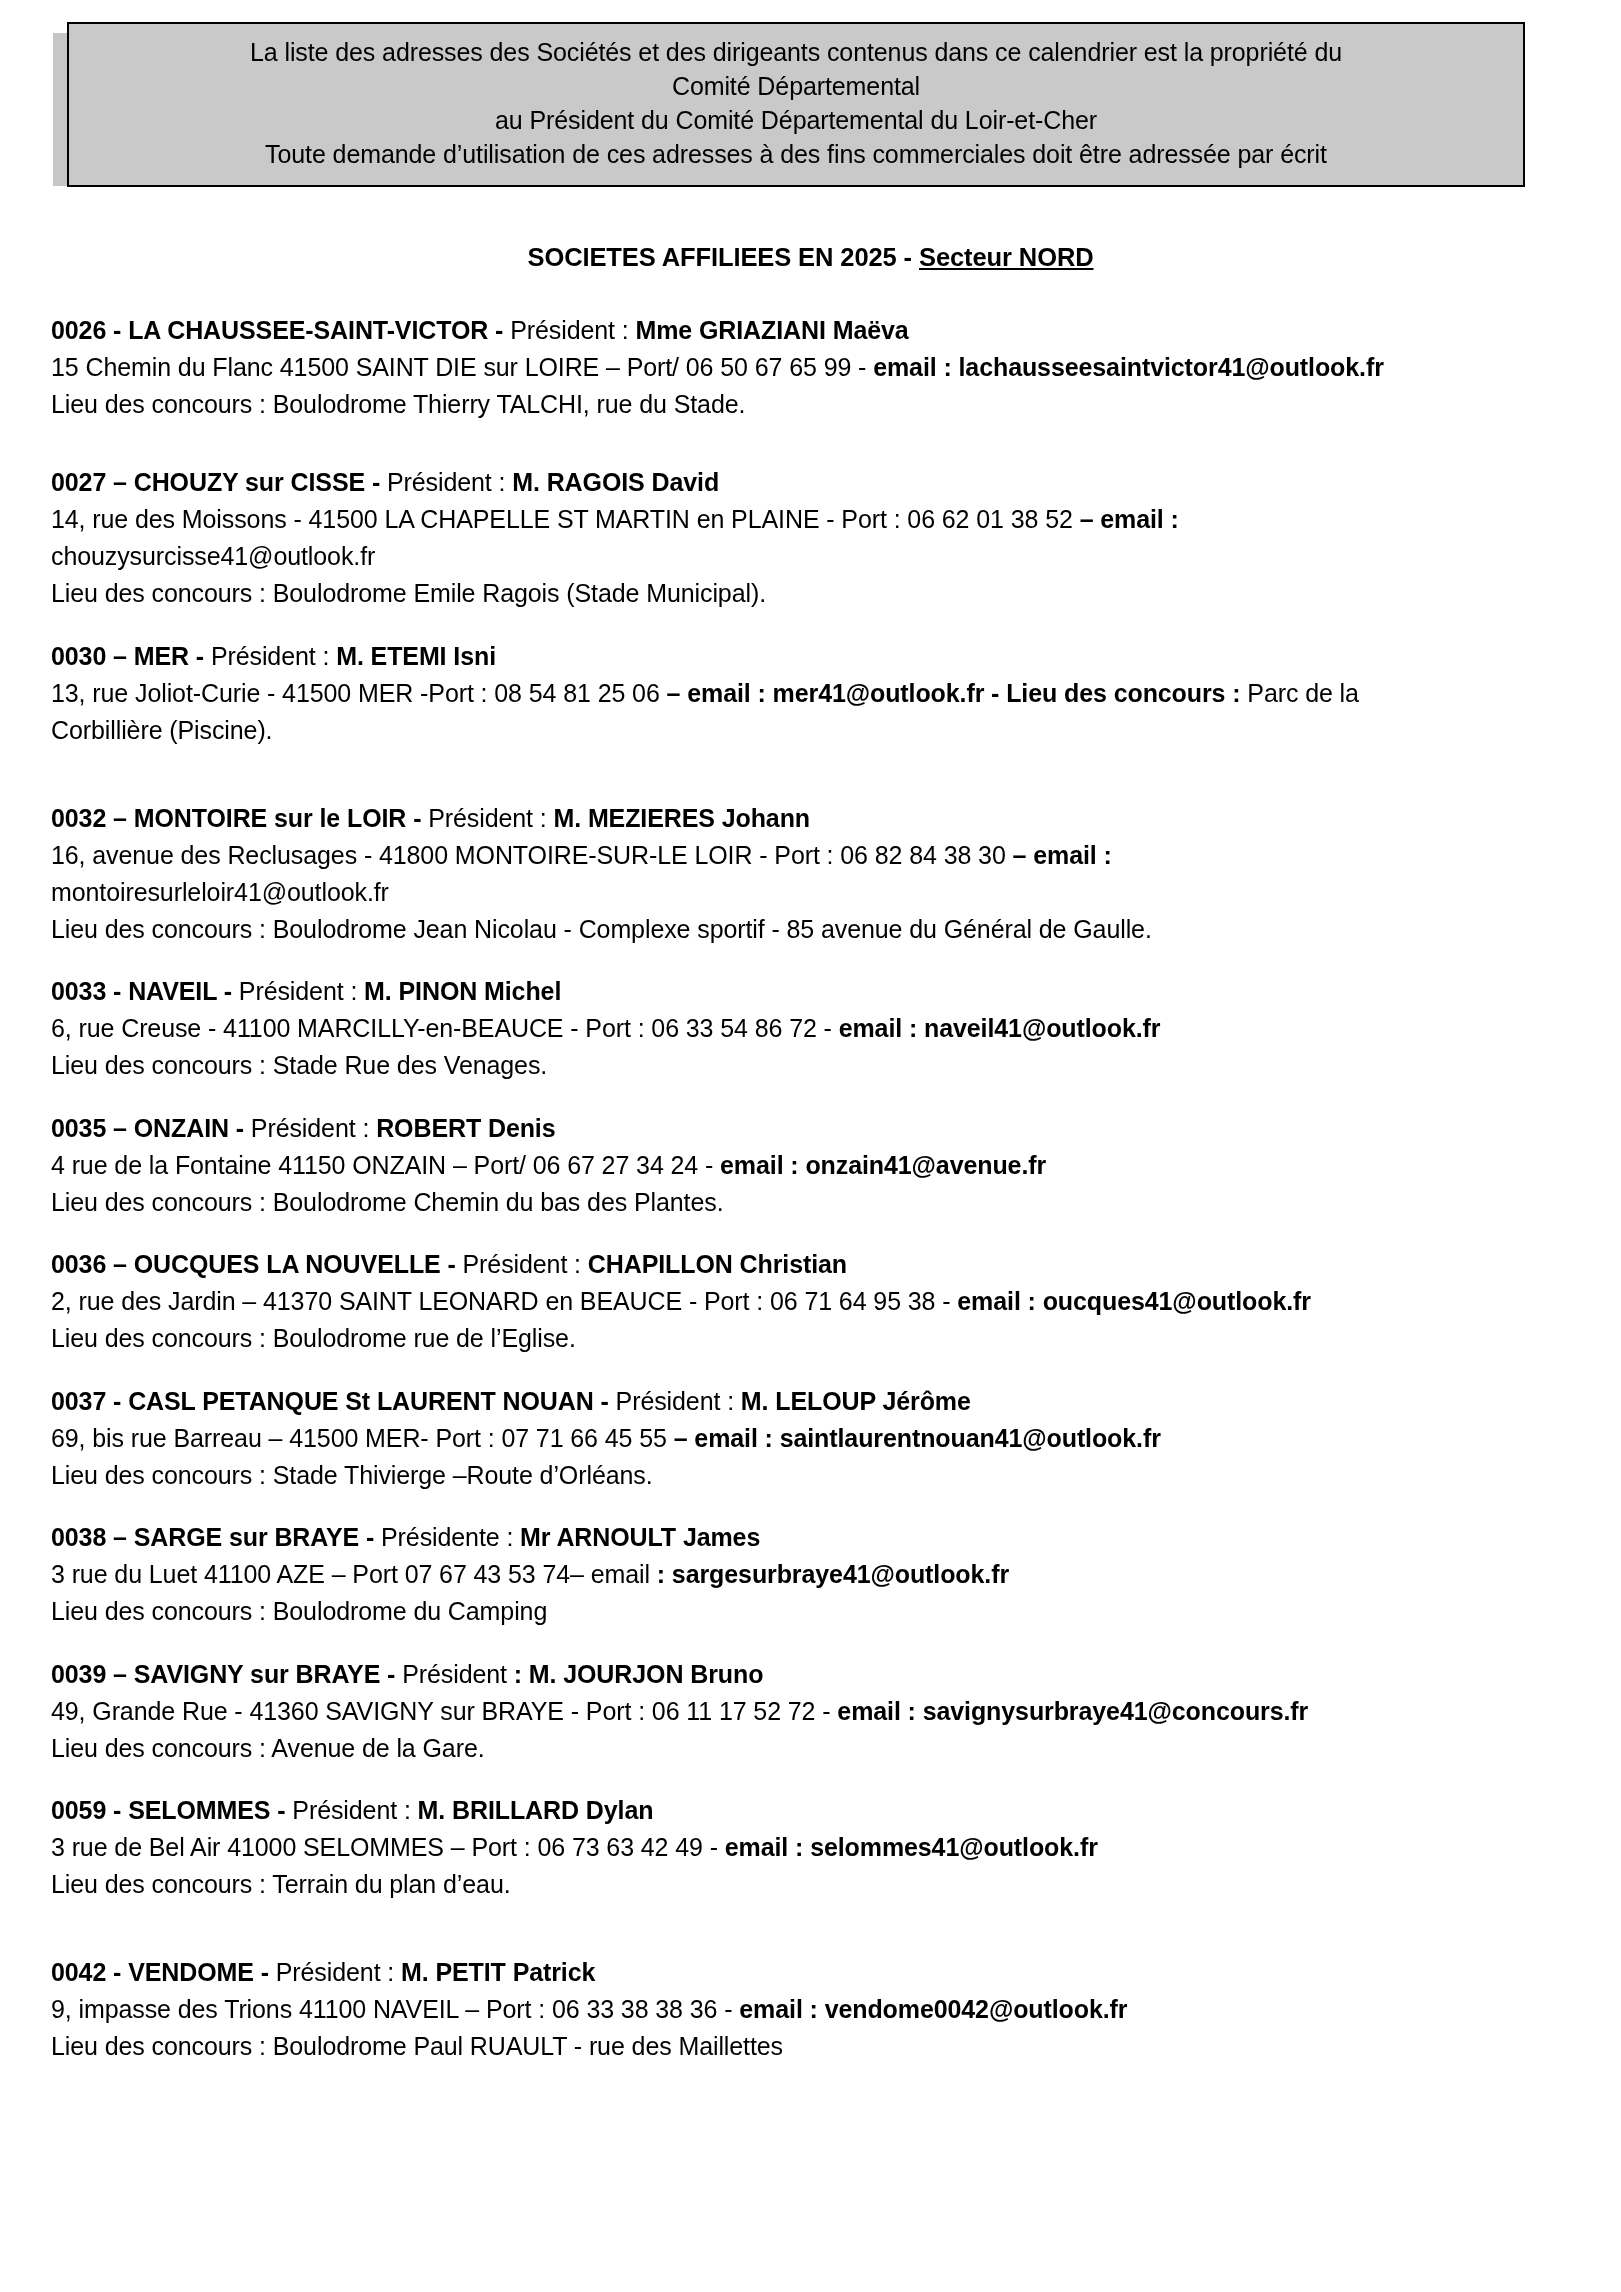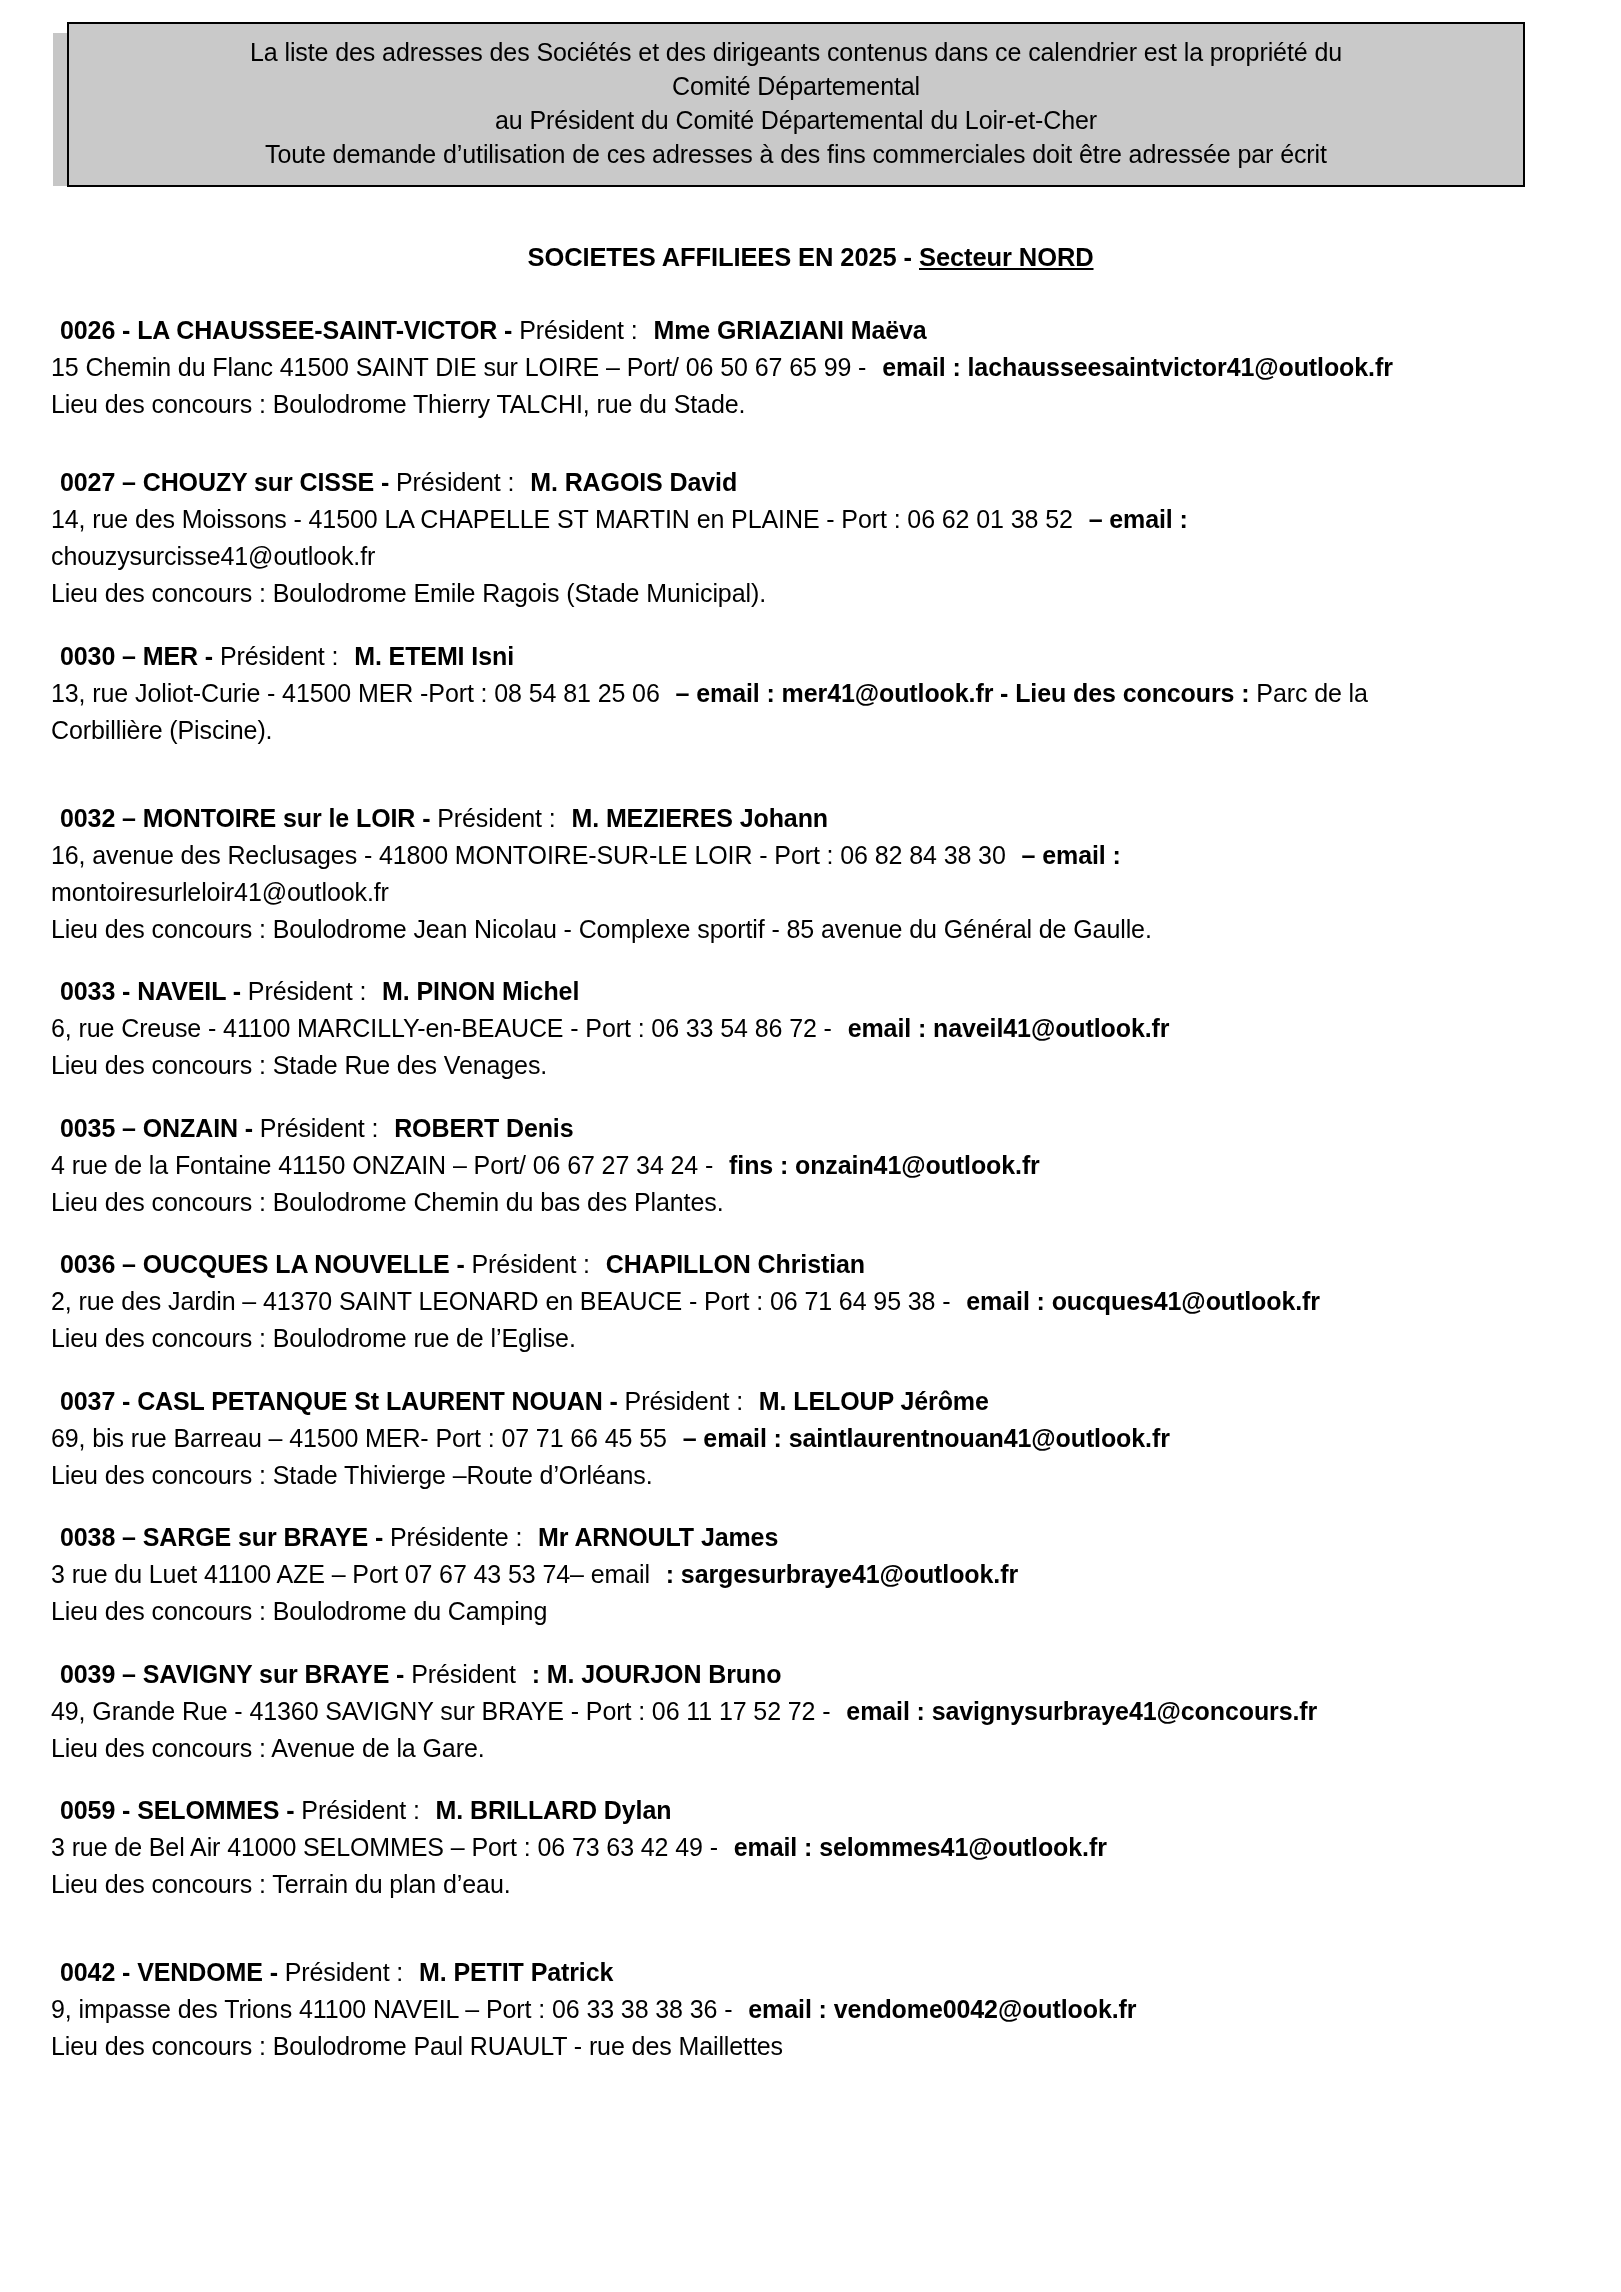--- a/index.html
+++ b/index.html
@@ -78,21 +78,21 @@
   }
   .entry {
     margin-bottom: 0;
   }
   .line {
     font-size: 25px;
     line-height: 37px;
     letter-spacing: -0.1px;
   }
   .line.b    { font-weight: normal; }
-  .line .b   { font-weight: bold; margin-left: 9px; }
+  .line .b   { font-weight: bold; }
   .line .n   { font-weight: normal; }
   .gap-md { height: 25.5px; }
   .gap-lg { height: 41px; }
   .gap-xl { height: 51px; }
 </style>
 </head>
 <body>
 
 <div class="page">
 
@@ -138,21 +138,21 @@
       </div>
       <div class="gap-md"></div>
       <div class="entry">
         <div class="line"><span class="b">0033 - NAVEIL - </span><span class="n">Président : </span><span class="b">M. PINON Michel</span></div>
         <div class="line"><span class="n">6, rue Creuse - 41100 MARCILLY-en-BEAUCE - Port : 06 33 54 86 72 - </span><span class="b">email : naveil41@outlook.fr</span></div>
         <div class="line">Lieu des concours : Stade Rue des Venages.</div>
       </div>
       <div class="gap-md"></div>
       <div class="entry">
         <div class="line"><span class="b">0035 – ONZAIN - </span><span class="n">Président : </span><span class="b">ROBERT Denis</span></div>
-        <div class="line"><span class="n">4 rue de la Fontaine 41150 ONZAIN – Port/ 06 67 27 34 24 - </span><span class="b">fins : onzain41@outlook.fr</span></div>
+        <div class="line"><span class="n">4 rue de la Fontaine 41150 ONZAIN – Port/ 06 67 27 34 24 - </span><span class="b">email : onzain41@avenue.fr</span></div>
         <div class="line">Lieu des concours : Boulodrome Chemin du bas des Plantes.</div>
       </div>
       <div class="gap-md"></div>
       <div class="entry">
         <div class="line"><span class="b">0036 – OUCQUES LA NOUVELLE - </span><span class="n">Président : </span><span class="b">CHAPILLON Christian</span></div>
         <div class="line"><span class="n">2, rue des Jardin – 41370 SAINT LEONARD en BEAUCE - Port : 06 71 64 95 38 - </span><span class="b">email : oucques41@outlook.fr</span></div>
         <div class="line">Lieu des concours : Boulodrome rue de l’Eglise.</div>
       </div>
       <div class="gap-md"></div>
       <div class="entry">

